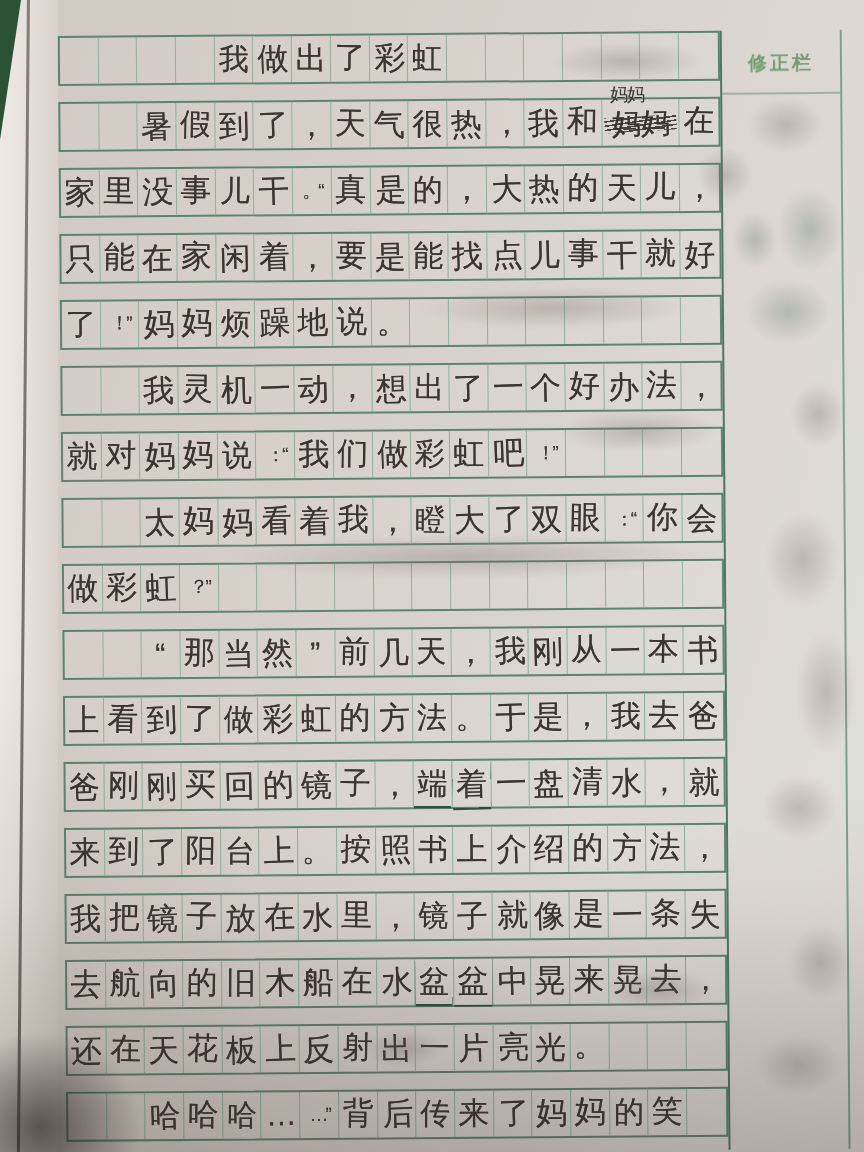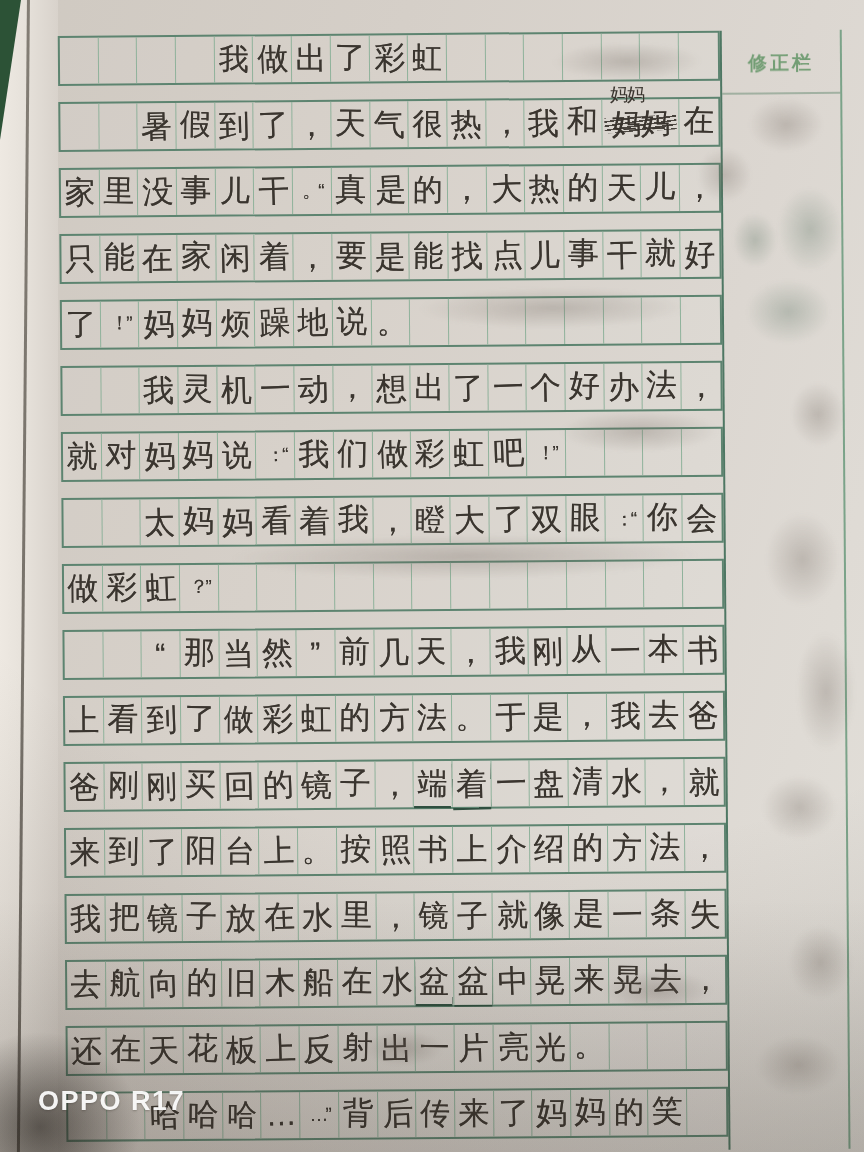--- a/index.html
+++ b/index.html
@@ -411,14 +411,13 @@
         <div class="smudge" style="left: 795px; top: 635px; width: 60px; height: 120px;"></div>
         <div class="smudge" style="left: 760px; top: 778px; width: 75px; height: 65px;"></div>
         <div class="smudge" style="left: 785px; top: 928px; width: 65px; height: 75px;"></div>
         <div class="smudge" style="left: 752px; top: 1038px; width: 85px; height: 60px;"></div>
         <div class="smudge green" style="left: 735px; top: 215px; width: 45px; height: 55px;"></div>
       </div>
   </div>
 
   <div class="corner-shadow"></div>
   <div class="vignette"></div>
-  <div class="watermark">OPPO R17</div>
 </div>
 
 </body></html>

